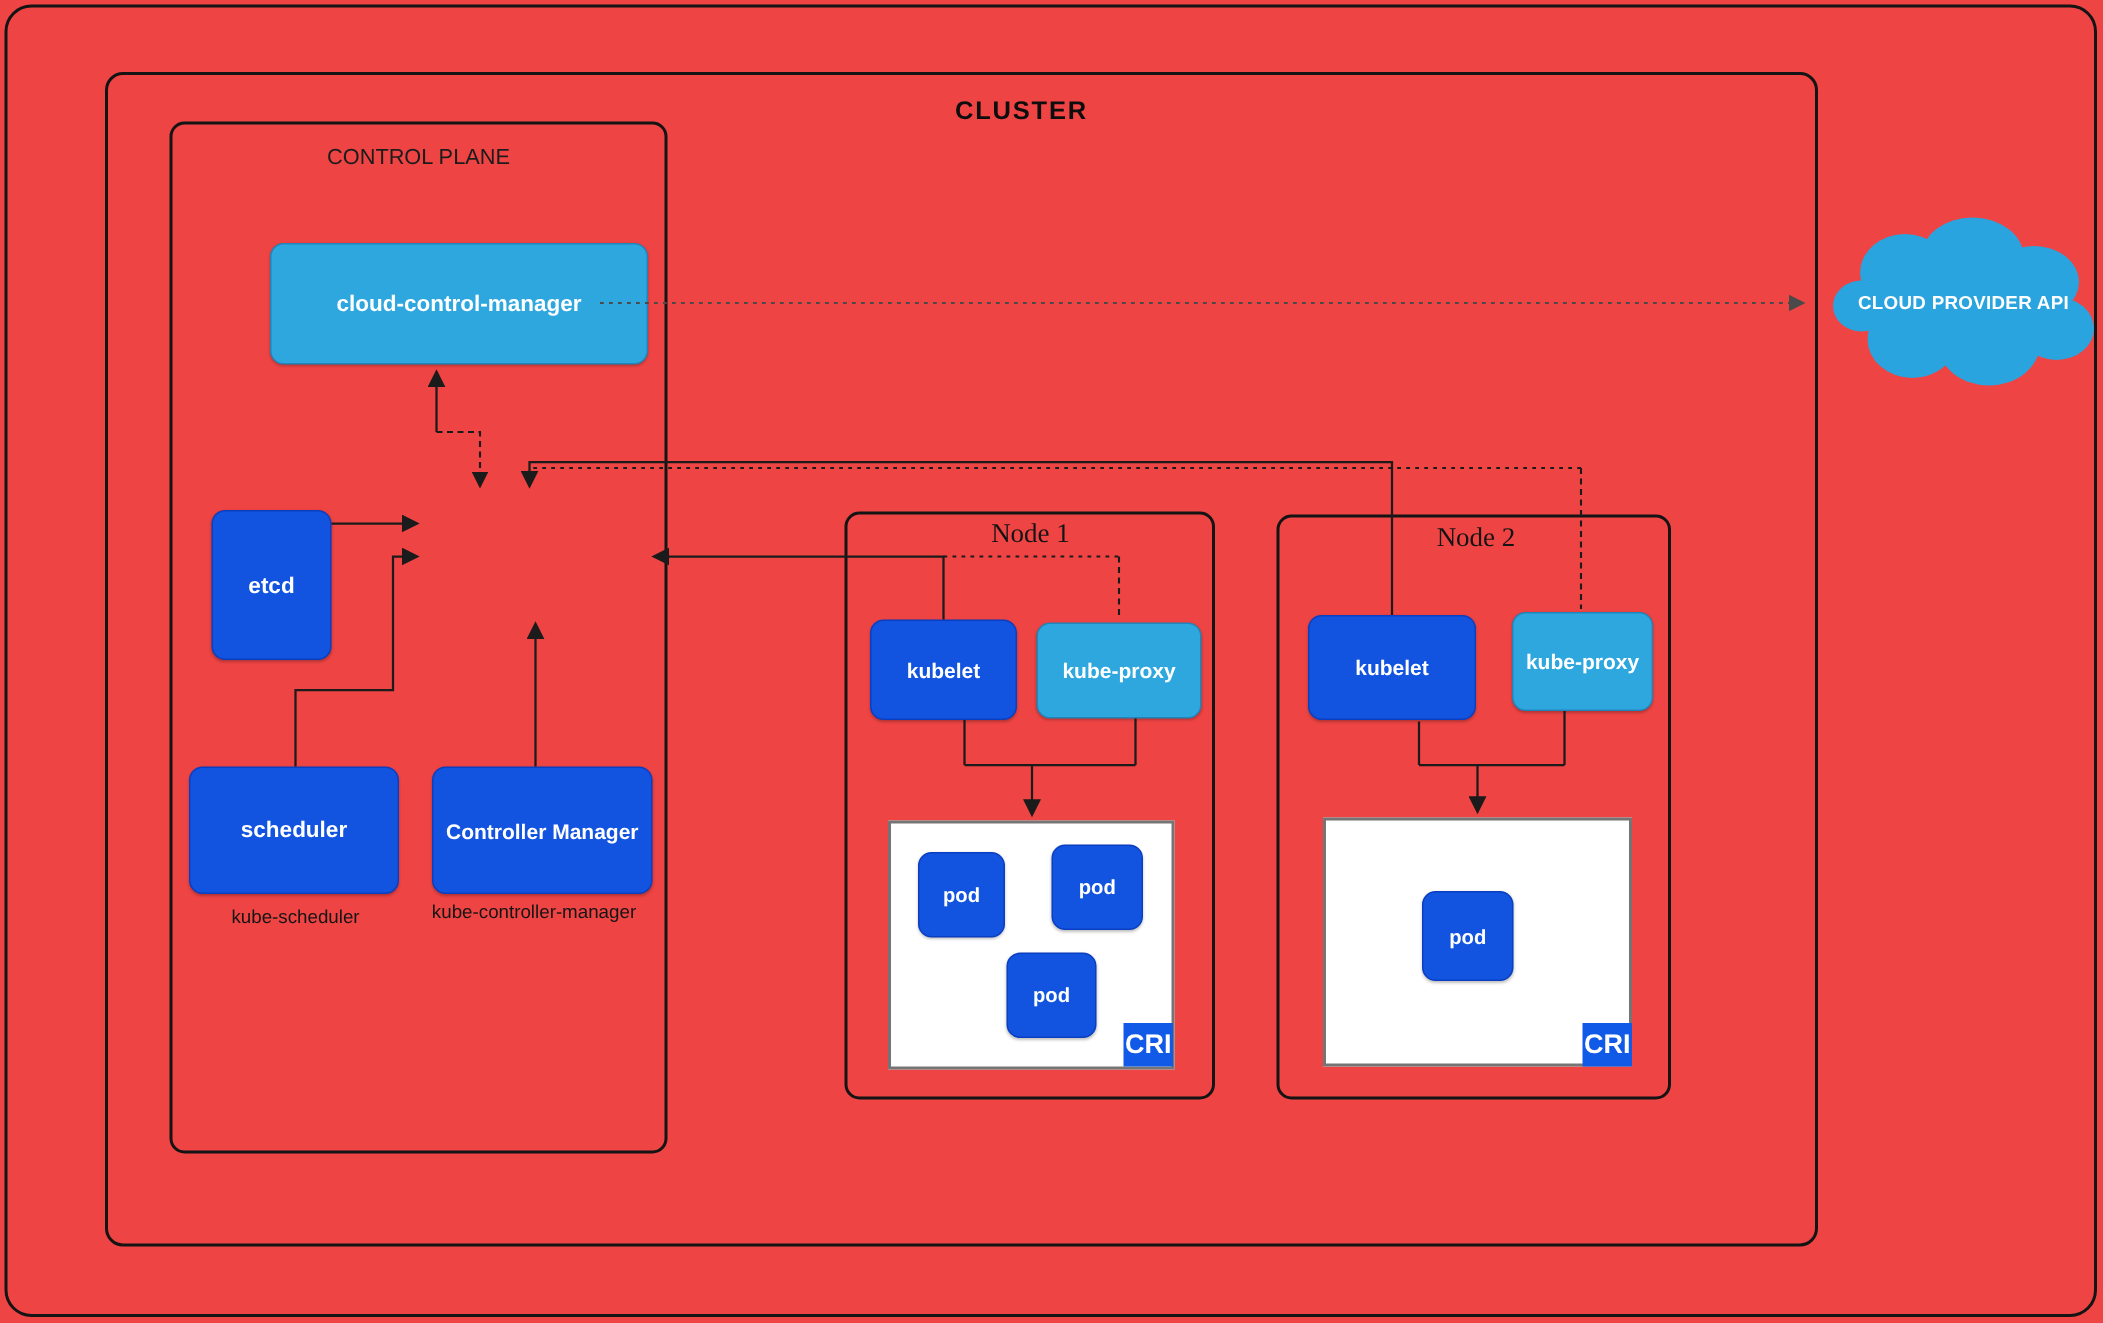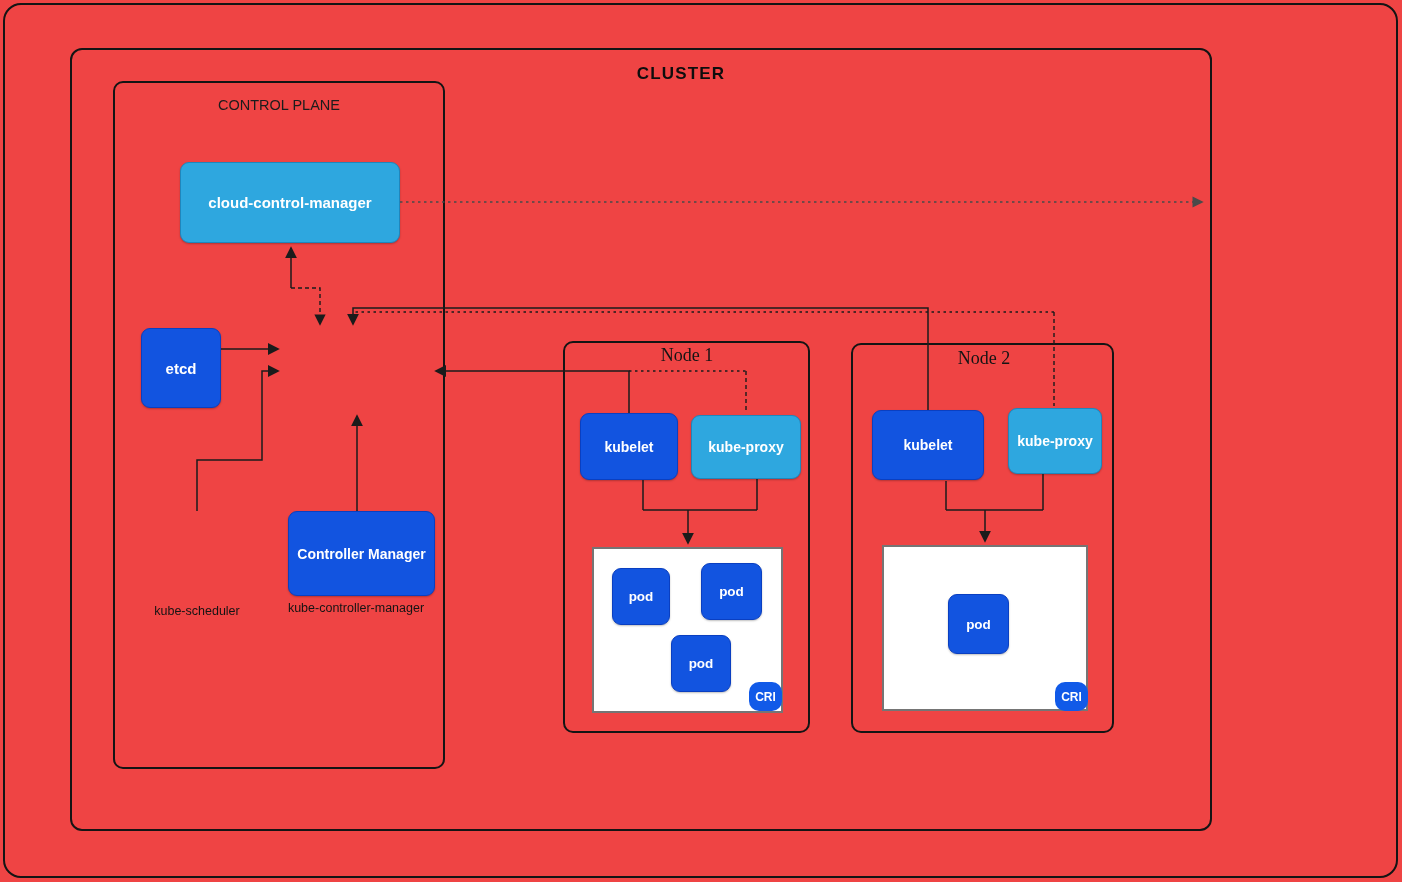--- a/index.html
+++ b/index.html
@@ -19,22 +19,22 @@
     border-radius:9px;color:#fff;font-weight:bold;display:flex;align-items:center;justify-content:center;
     text-align:center;box-shadow:0 1px 2px rgba(0,0,0,.25);
   }
   .lightbox{
     background:var(--light-blue,#2ea7df);border:1.5px solid var(--light-blue-border,#1f86bc);
     border-radius:9px;color:#fff;font-weight:bold;display:flex;align-items:center;justify-content:center;
     text-align:center;box-shadow:0 1px 2px rgba(0,0,0,.25);
   }
   .podsbox{border:2px solid var(--pods-border,#757575);background:#fff;}
   .cri{
-    background:var(--cri-blue,#115ae8);color:#fff;font-weight:bold;font-size:12px;
-    display:flex;align-items:center;justify-content:center;border-radius:10px;
+    background:var(--cri-blue,#115ae8);color:#fff;font-weight:bold;font-size:18px;
+    display:flex;align-items:center;justify-content:center;
   }
   .f15{font-size:15px;} .f14{font-size:14px;} .f13{font-size:13.5px;}
   #wires{position:absolute;left:0;top:0;z-index:6;pointer-events:none;}
   .cloud-wrap{z-index:2;}
   .cloud-label{
     position:absolute;left:0;right:0;top:50%;transform:translateY(-56%);
     text-align:center;color:#fff;font-weight:bold;font-size:12.5px;letter-spacing:.2px;
   }
   .shape{z-index:3;}
 </style>
@@ -44,25 +44,26 @@
 <div id="stage">
 
   <div class="abs frame r18" style="left:3px;top:3px;width:1395px;height:875px;"></div>
 
   <div class="abs frame r12" style="left:70px;top:48px;width:1142px;height:783px;"></div>
   <div class="abs title" style="left:681px;top:64px;">CLUSTER</div>
 
   <div class="abs frame r10" style="left:113px;top:81px;width:332px;height:688px;"></div>
   <div class="abs cp-label" style="left:279px;top:97px;">CONTROL PLANE</div>
 
-  <div class="abs lightbox f15 shape" style="left:180px;top:162px;width:220px;height:81px;">cloud-control-manager</div>
+  <div class="abs lightbox f15 shape" style="left:180px;top:162px;width:252px;height:81px;">cloud-control-manager</div>
 
-  <div class="abs bluebox f15 shape" style="left:141px;top:328px;width:80px;height:80px;">etcd</div>
+  <div class="abs bluebox f15 shape" style="left:141px;top:340px;width:80px;height:100px;">etcd</div>
 
 
+  <div class="abs bluebox f15 shape" style="left:126px;top:511px;width:140px;height:85px;">scheduler</div>
 
   <div class="abs bluebox f14 shape" style="left:288px;top:511px;width:147px;height:85px;">Controller Manager</div>
 
   <div class="abs sublabel" style="left:197px;top:604px;">kube-scheduler</div>
   <div class="abs sublabel" style="left:356px;top:601px;text-align:center;">kube-controller-manager</div>
 
   <div class="abs frame r10" style="left:563px;top:341px;width:247px;height:392px;"></div>
   <div class="abs node-title" style="left:687px;top:345px;">Node 1</div>
 
   <div class="abs bluebox f14 shape" style="left:580px;top:413px;width:98px;height:67px;">kubelet</div>
@@ -77,20 +78,35 @@
   <div class="abs frame r10" style="left:851px;top:343px;width:263px;height:390px;"></div>
   <div class="abs node-title" style="left:984px;top:348px;">Node 2</div>
 
   <div class="abs bluebox f14 shape" style="left:872px;top:410px;width:112px;height:70px;">kubelet</div>
   <div class="abs lightbox f14 shape" style="left:1008px;top:408px;width:94px;height:66px;">kube-proxy</div>
 
   <div class="abs podsbox shape" style="left:882px;top:545px;width:206px;height:166px;"></div>
   <div class="abs bluebox f13 shape" style="left:948px;top:594px;width:61px;height:60px;">pod</div>
   <div class="abs cri shape" style="left:1055px;top:682px;width:33px;height:29px;">CRI</div>
 
+  <div class="abs cloud-wrap" style="left:1220px;top:140px;width:178px;height:126px;">
+    <svg width="178" height="126" viewBox="0 0 178 126">
+      <g fill="#29a4df">
+        <ellipse cx="50" cy="42" rx="30" ry="26"></ellipse>
+        <ellipse cx="95" cy="31" rx="34" ry="26"></ellipse>
+        <ellipse cx="136" cy="48" rx="30" ry="24"></ellipse>
+        <ellipse cx="151" cy="79" rx="25" ry="21"></ellipse>
+        <ellipse cx="106" cy="89" rx="34" ry="28"></ellipse>
+        <ellipse cx="55" cy="86" rx="30" ry="26"></ellipse>
+        <ellipse cx="21" cy="64" rx="19" ry="17"></ellipse>
+        <ellipse cx="88" cy="60" rx="56" ry="36"></ellipse>
+      </g>
+    </svg>
+    <div class="cloud-label">CLOUD PROVIDER API</div>
+  </div>
 
   <svg id="wires" width="1402" height="882" viewBox="0 0 1402 882">
     <defs>
       <marker id="arrow" viewBox="0 0 10 10" refX="8.5" refY="5" markerWidth="8" markerHeight="8" orient="auto-start-reverse">
         <path d="M0,0 L10,5 L0,10 z" fill="#1b1b1b"></path>
       </marker>
       <marker id="arrowg" viewBox="0 0 10 10" refX="8.5" refY="5" markerWidth="8" markerHeight="8" orient="auto-start-reverse">
         <path d="M0,0 L10,5 L0,10 z" fill="#4a4a4a"></path>
       </marker>
     </defs>

